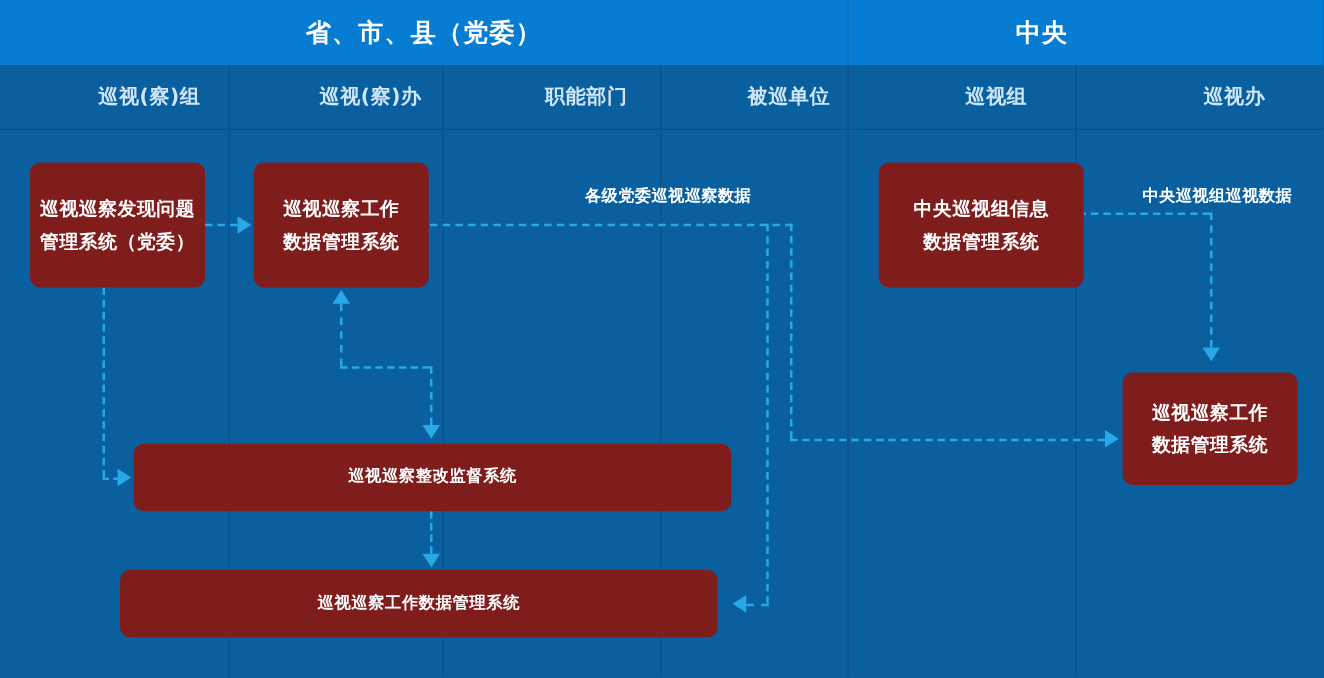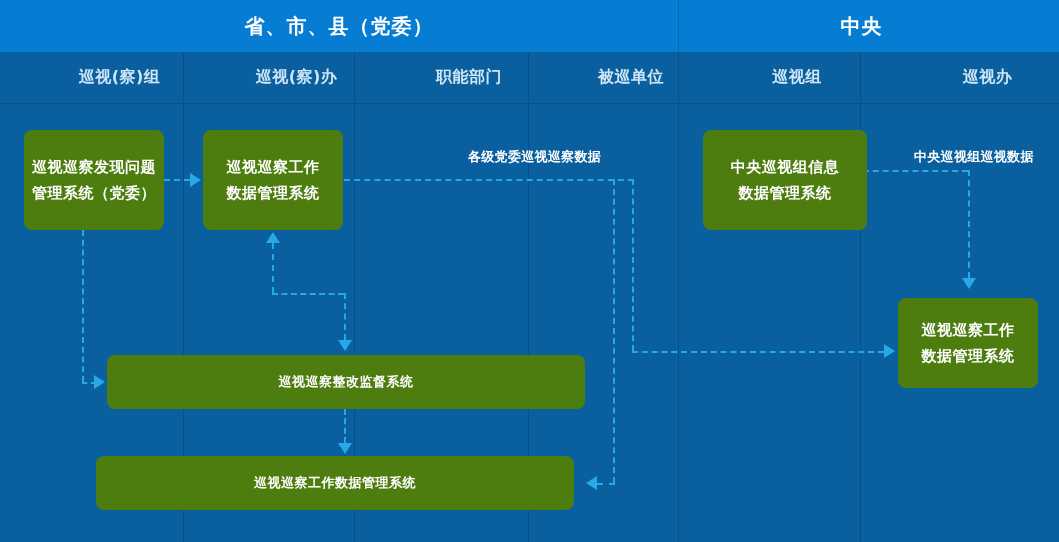--- a/index.html
+++ b/index.html
@@ -42,21 +42,21 @@
   }
   .vline.top{ top:0; height:52px; background:#0a68b3; }
   .hline-sub{
     position:absolute; left:0; top:103px; width:1059px; height:1px;
     background:#0b4f86;
   }
 
   
   .box{
     position:absolute;
-    background:#4d7c0f;
+    background:#7f1d1d;
     border-radius:8px;
     color:#ffffff;
     font-size:15px;
     font-weight:bold;
     line-height:1.75;
     display:flex;
     align-items:center;
     justify-content:center;
     text-align:center;
     box-sizing:border-box;
@@ -109,21 +109,21 @@
 </style>
 </head>
 <body>
 
 <div id="stage">
 
   <div class="band-title"></div>
   <div class="band-sub"></div>
 
   <div class="grp" style="left:0;width:678px;">省、市、县（党委）</div>
-  <div class="grp" style="left:694px;width:335px;">中央</div>
+  <div class="grp" style="left:666px;width:335px;">中央</div>
 
   <div class="vline top" style="left:678px;"></div>
   <div class="hline-sub"></div>
 
   <div class="col-head" style="left:0;width:183px;">巡视(察)组</div>
   <div class="col-head" style="left:354px;width:174px;">职能部门</div>
   <div class="col-head" style="left:183px;width:171px;">巡视(察)办</div>
   <div class="col-head" style="left:528px;width:150px;">被巡单位</div>
   <div class="col-head" style="left:678px;width:182px;">巡视组</div>
   <div class="col-head" style="left:860px;width:199px;">巡视办</div>

